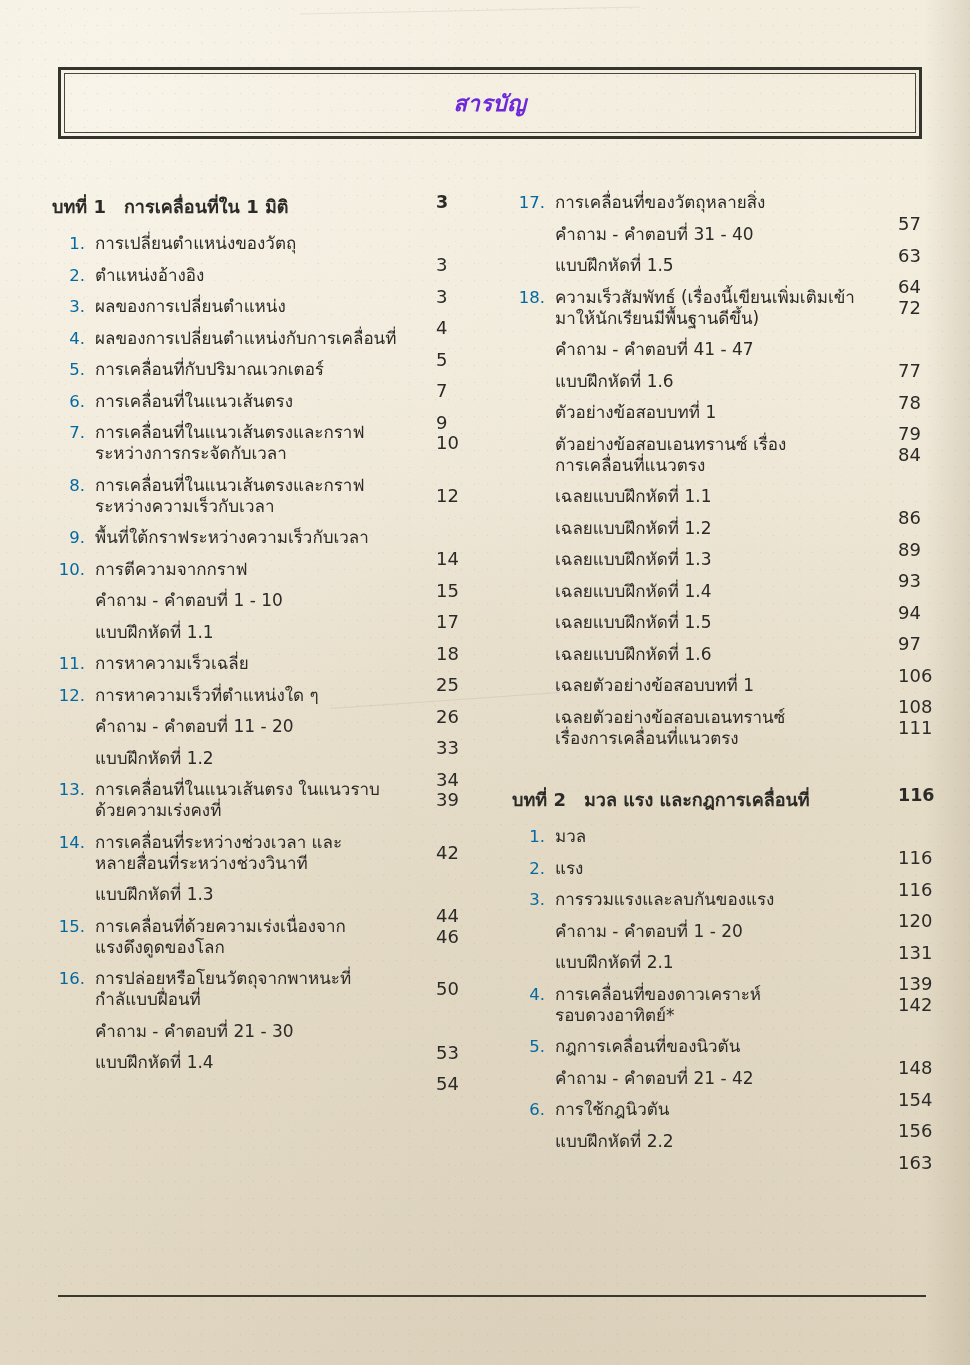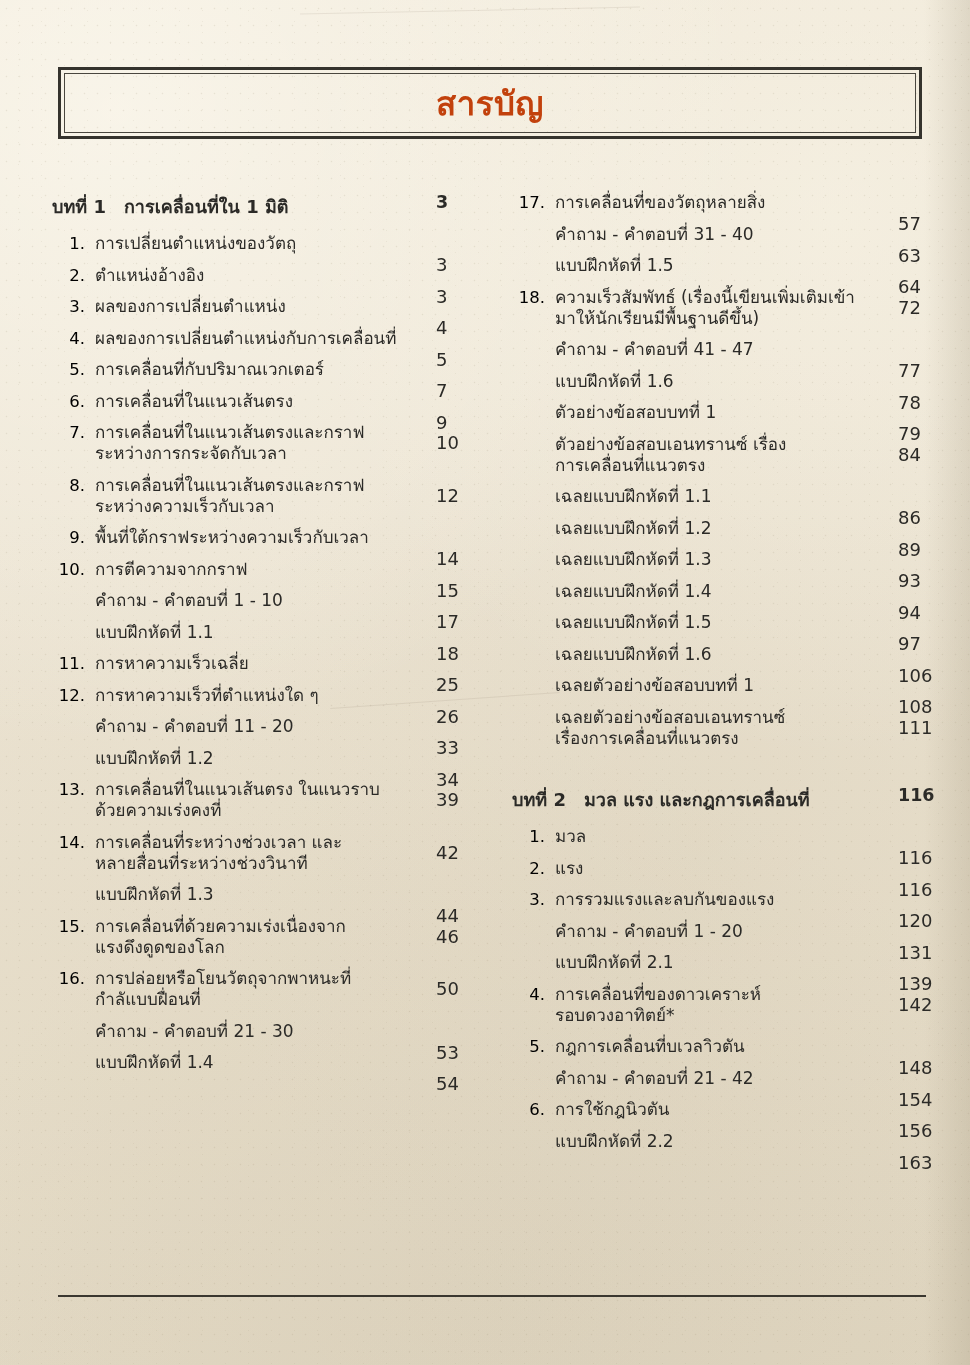--- a/index.html
+++ b/index.html
@@ -72,26 +72,27 @@
   .title-box-inner {
     position: absolute;
     left: 3px;
     top: 3px;
     right: 3px;
     bottom: 3px;
     border: 1px solid #4a473f;
     pointer-events: none;
   }
   .doc-title {
-    font-size: 33px;
+    font-size: 22px;
     font-weight: bold;
     letter-spacing: 0.5px;
-    color: #c2410c;
+    color: #6d28d9;
     position: relative;
     z-index: 2;
+    font-style: italic;
   }
 
   
   .columns {
     position: absolute;
     left: 0;
     top: 192px;
     width: 970px;
   }
   .col {
@@ -110,21 +111,21 @@
     line-height: 21px;
   }
 
   .num {
     position: absolute;
     left: 0;
     top: 0;
     width: 33px;
     text-align: right;
     font-size: 16.5px;
-    color: #000000;
+    color: #0369a1;
   }
   .label {
     display: block;
     margin-left: 43px;
     padding-right: 70px;
   }
   .label .line2 { display: block; }
   .page {
     position: absolute;
     left: 384px;
@@ -508,21 +509,21 @@
         <span class="num">4.</span>
         <span class="label">
           <span>การเคลื่อนที่ของดาวเคราะห์</span>
           <span class="line2">รอบดวงอาทิตย์*</span>
         </span>
         <span class="page on-line2">142</span>
       </div>
 
       <div class="entry">
         <span class="num">5.</span>
-        <span class="label">กฎการเคลื่อนที่บเวลาิวตัน</span>
+        <span class="label">กฎการเคลื่อนที่ของนิวตัน</span>
         <span class="page">148</span>
       </div>
 
       <div class="entry sub">
         <span class="num"></span>
         <span class="label">คำถาม - คำตอบที่  21 - 42</span>
         <span class="page">154</span>
       </div>
 
       <div class="entry">

